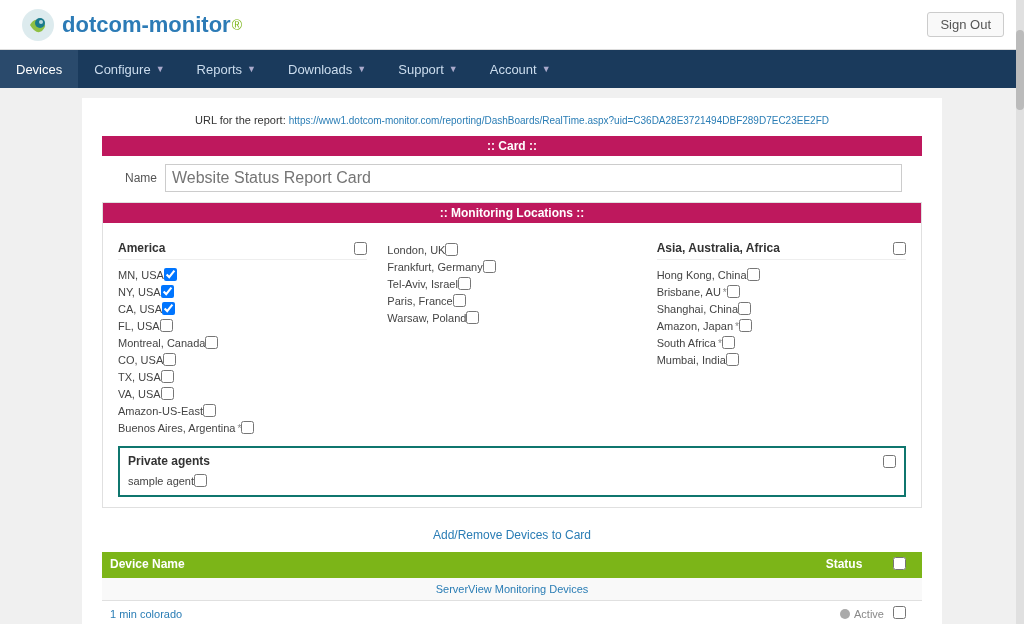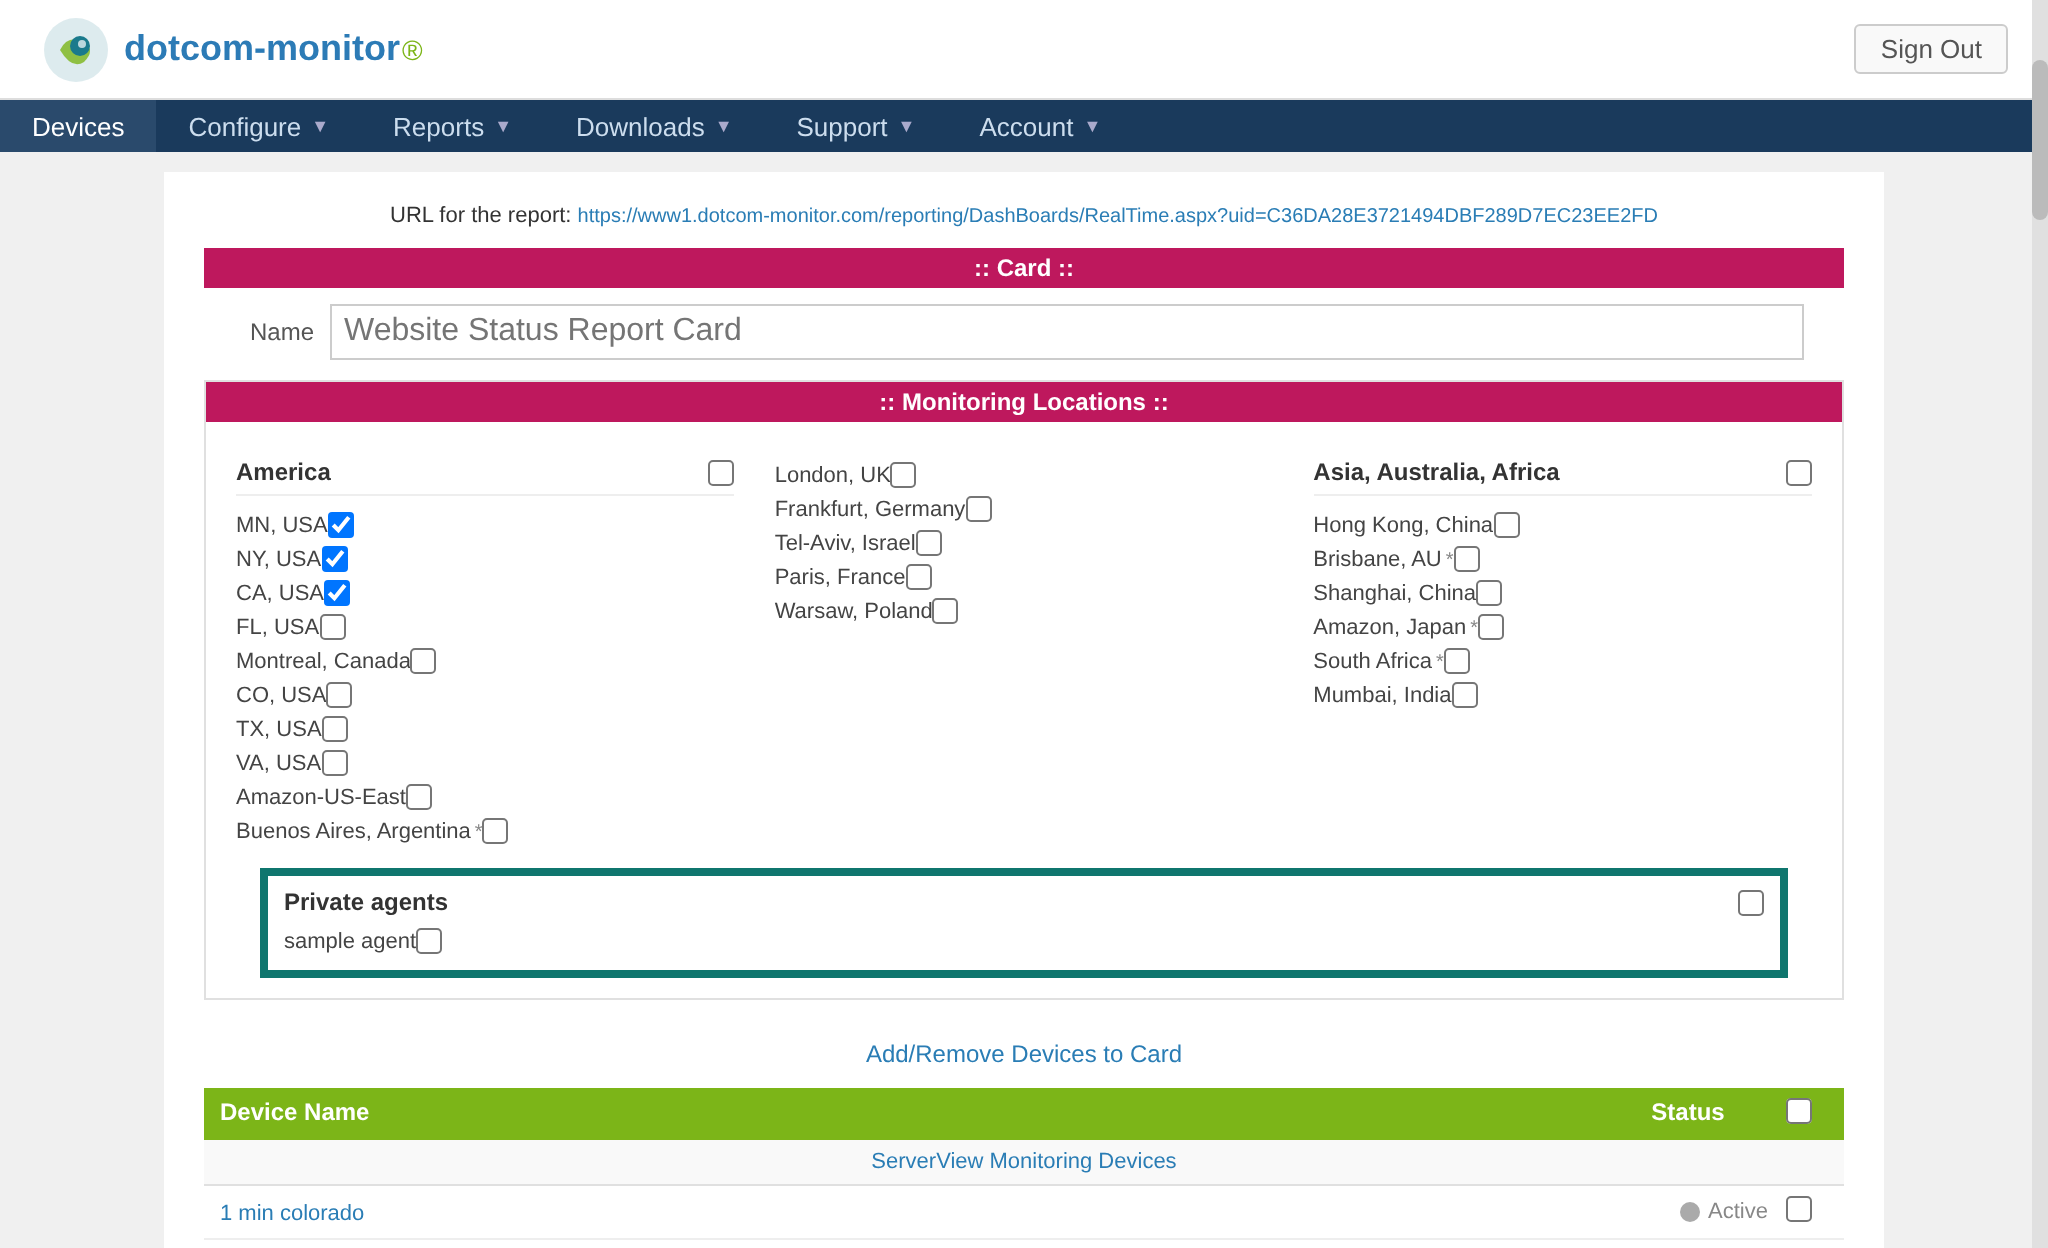--- a/index.html
+++ b/index.html
@@ -9,39 +9,39 @@
     .top-bar {
       background: #fff;
       border-bottom: 1px solid #ddd;
       display: flex;
       align-items: center;
       justify-content: space-between;
       padding: 0 20px;
       height: 50px;
     }
     .logo { display: flex; align-items: center; }
-    .logo-text { color: #2c7bb6; font-size: 18px; font-weight: bold; }
+    .logo-text { color: #2c7bb6; font-size: 22px; font-weight: bold; }
     .logo-icon { width: 36px; height: 36px; margin-right: 6px; }
     .sign-out {
       color: #555;
       text-decoration: none;
       font-size: 13px;
       border: 1px solid #ccc;
       padding: 4px 12px;
       border-radius: 3px;
       background: #f9f9f9;
       cursor: pointer;
     }
 
     
     .nav-bar {
       background: #1a3a5c;
       display: flex;
       align-items: stretch;
-      height: 26px;
+      height: 38px;
     }
     .nav-item {
       color: #cde;
       padding: 0 16px;
       display: flex;
       align-items: center;
       cursor: pointer;
       font-size: 13px;
       white-space: nowrap;
       position: relative;
@@ -136,22 +136,22 @@
       align-items: center;
       padding: 2px 0;
       font-size: 11px;
       color: #444;
     }
     .location-item .asterisk { color: #888; font-size: 10px; margin-left: 2px; }
     .location-item input[type="checkbox"] { cursor: pointer; }
 
     
     .private-agents-section {
-      border: 4px solid #0f766e;
-      margin: 0 27px 10px;
+      border: 2px solid #0f766e;
+      margin: 0 15px 10px;
       padding: 6px 8px;
     }
     .private-agents-header {
       display: flex;
       justify-content: space-between;
       align-items: center;
       font-weight: bold;
       font-size: 12px;
       color: #333;
       margin-bottom: 4px;

